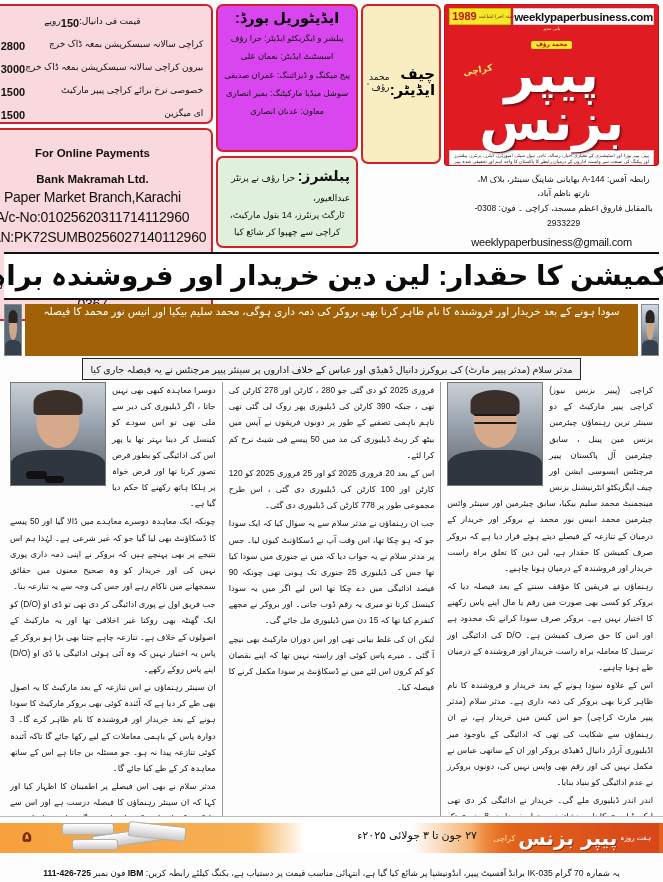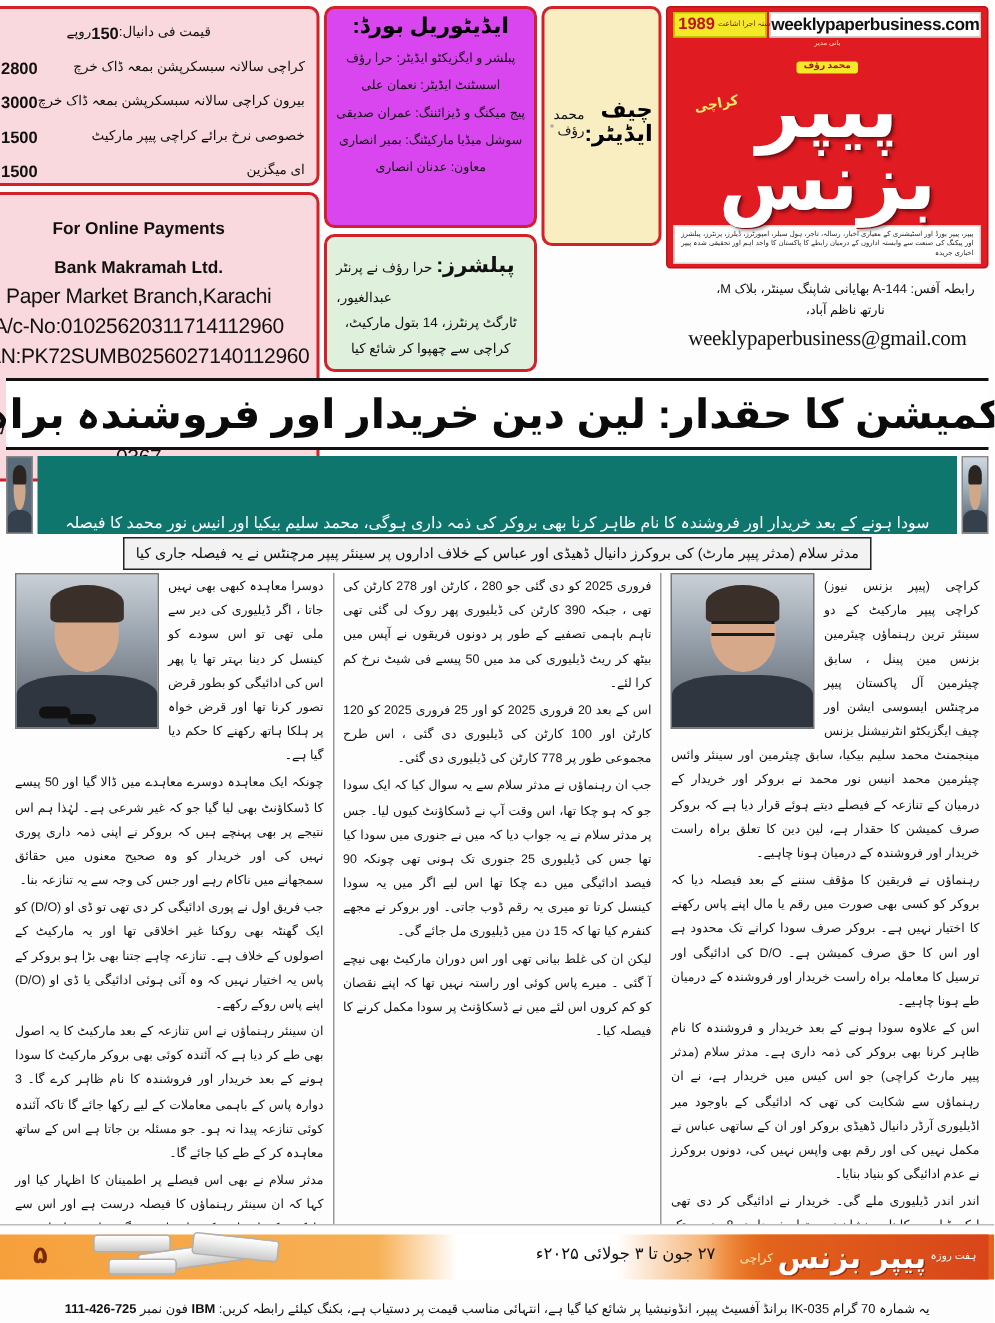--- a/index.html
+++ b/index.html
@@ -146,26 +146,26 @@
     text-align: center;
   }
   .mast-addr {
     font-size: 8.5px;
     line-height: 1.75;
     color: #111;
     direction: rtl;
     margin-left: 24px;
   }
   .mast-email {
-    font-size: 14px;
+    font-size: 11px;
     color: #111;
     direction: ltr;
     margin-top: 5px;
     letter-spacing: -0.2px;
-    font-family: Liberation Serif, serif;
+    font-family: Liberation Sans, sans-serif;
   }
 
   
   .chief-box {
     width: 88px;
     border: 2px solid #d32029;
     border-radius: 7px;
     background: #f9eec2;
     padding: 4px 4px 5px 4px;
     display: flex;
@@ -273,21 +273,21 @@
   .pub-box {
     border: 2px solid #d32029;
     border-radius: 7px;
     background: #dff0dc;
     padding: 5px 6px;
     flex: 1;
     display: flex;
     flex-direction: column;
     justify-content: center;
   }
-  .pub-l1 { font-size: 9px; line-height: 1.9; text-align: left; color:#111; }
+  .pub-l1 { font-size: 9px; line-height: 1.9; text-align: right; color:#111; }
   .pub-l1 b { font-size: 14px; }
   .pub-l2 { font-size: 9px; line-height: 1.9; text-align: center; color:#111; }
 
   
   .rate-col {
     flex: 1;
     display: flex;
     flex-direction: column;
     gap: 4px;
   }
@@ -392,23 +392,23 @@
   .sp-body {
     position: absolute;
     left: 50%; bottom: 0;
     transform: translateX(-50%);
     width: 96%; height: 30%;
     background: #35404d;
     border-radius: 40% 40% 0 0;
   }
   .sub-bar {
     flex: 1;
-    background: #0f766e;
-    display: flex;
-    align-items: flex-end;
+    background: #a16207;
+    display: flex;
+    align-items: flex-start;
     justify-content: center;
     padding: 0 18px;
   }
   .sub-bar-text {
     color: #ffffff;
     font-size: 10.5px;
     line-height: 1.35;
     text-align: center;
     white-space: nowrap;
   }
@@ -611,20 +611,21 @@
           <span class="mast-karachi">کراچی</span>
           <span>پیپر بزنس</span>
         </div>
 
         <div class="mast-tagline">پیپر، پیپر بورڈ اور اسٹیشنری کے معیاری اخبار، رسالہ، تاجر، ہول سیلر، امپورٹرز، ڈیلرز، پرنٹرز، پبلشرز اور پیکنگ کی صنعت سے وابستہ اداروں کے درمیان رابطے کا پاکستان کا واحد اہم اور تحقیقی شدہ پیپر اخباری جریدہ</div>
 
       </div>
 
       <div class="mast-contact">
         <div class="mast-addr">رابطہ آفس: A-144 بھایانی شاپنگ سینٹر، بلاک M، نارتھ ناظم آباد،</div>
+        <div class="mast-addr">بالمقابل فاروق اعظم مسجد، کراچی ۔ فون: 0308-2933229</div>
         <div class="mast-email">weeklypaperbusiness@gmail.com</div>
       </div>
     </div>
 
     <div class="chief-box">
       <div class="chief-title">چیف ایڈیٹر:</div>
       <div class="chief-name">محمد رؤف</div>
       <div class="chief-photo">
         <div class="cp-body"></div>
         <div class="cp-head"></div>

